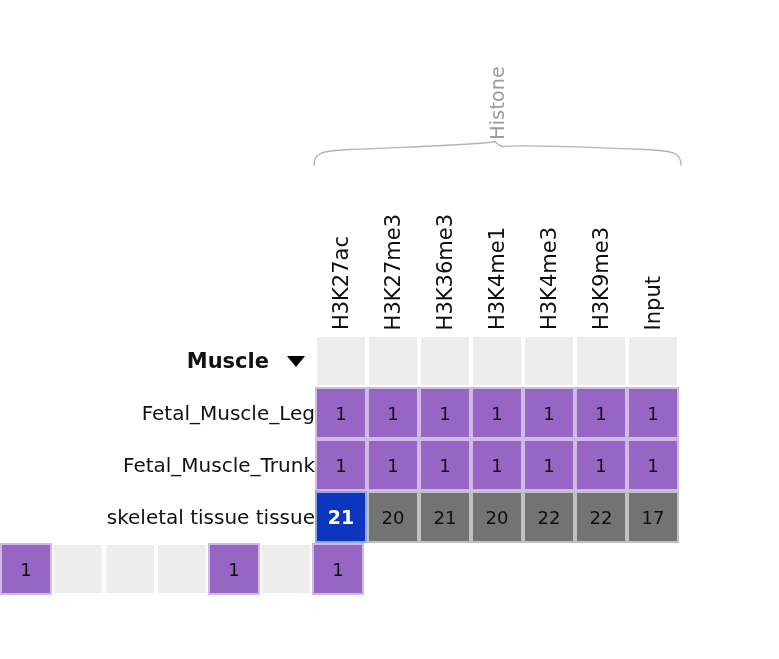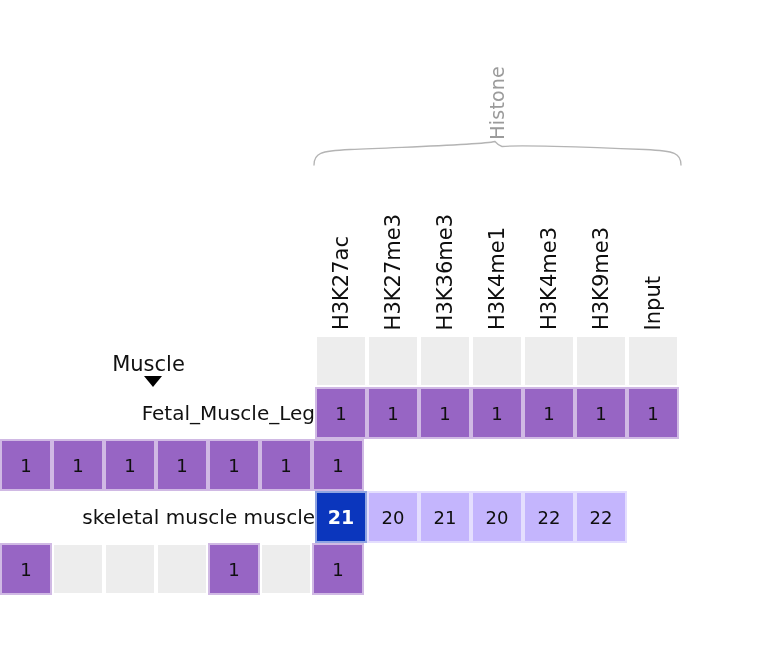--- a/index.html
+++ b/index.html
@@ -102,24 +102,23 @@
     display: flex;
     align-items: center;
     justify-content: flex-end;
     padding-right: 0;
     box-sizing: border-box;
     font-size: 20px;
     color: #111111;
     white-space: nowrap;
   }
   .row-label.group {
-    font-weight: normal;
+    font-weight: bold;
     font-size: 21px;
     padding-right: 0px;
-    flex-direction: column;
   }
   .row-label.group .grp-text { margin-right: 18px; }
   .caret {
     display: inline-block;
     width: 0;
     height: 0;
     border-left: 9px solid transparent;
     border-right: 9px solid transparent;
     border-top: 11px solid #000000;
     margin-right: 10px;
@@ -136,21 +135,21 @@
     box-sizing: border-box;
     display: flex;
     align-items: center;
     justify-content: center;
     font-size: 18px;
     color: #0f0f0f;
     border: 2px solid #ffffff;
     background: #ededed;
   }
   .cell.v-purple { background: #9765c4; border-color: rgba(255,255,255,0.55); }
-  .cell.v-red    { background: #c4b5fd; border-color: rgba(255,255,255,0.55); }
+  .cell.v-red    { background: #737373; border-color: rgba(255,255,255,0.55); }
   .cell.v-blue   { background: #0b36bd; border-color: rgba(255,255,255,0.55); color: #ffffff; font-weight: bold; font-size: 19px; }
   .cell.v-empty  { background: #ededed; border-color: #ffffff; }
   .cell.header-blank { background: #ededed; border-color: #ffffff; }
 </style>
 </head>
 <body>
 
 <div id="stage">
 
   <div id="group-annotation">
@@ -211,40 +210,42 @@
         <div class="cell v-purple">1</div>
         <div class="cell v-purple">1</div>
         <div class="cell v-purple">1</div>
         <div class="cell v-purple">1</div>
         <div class="cell v-purple">1</div>
         <div class="cell v-purple">1</div>
       </div>
     </div>
 
     <div class="matrix-row">
-      <div class="cells">
-        <div class="cell v-purple">1</div>
-        <div class="cell v-purple">1</div>
-        <div class="cell v-purple">1</div>
-        <div class="cell v-purple">1</div>
-        <div class="cell v-purple">1</div>
-        <div class="cell v-purple">1</div>
-        <div class="cell v-purple">1</div>
-      </div>
-    </div>
-
-    <div class="matrix-row">
-      <div class="row-label">skeletal muscle muscle</div>
+      <div class="row-label">Fetal_Muscle_Trunk</div>
+      <div class="cells">
+        <div class="cell v-purple">1</div>
+        <div class="cell v-purple">1</div>
+        <div class="cell v-purple">1</div>
+        <div class="cell v-purple">1</div>
+        <div class="cell v-purple">1</div>
+        <div class="cell v-purple">1</div>
+        <div class="cell v-purple">1</div>
+      </div>
+    </div>
+
+    <div class="matrix-row">
+      <div class="row-label">skeletal tissue tissue</div>
       <div class="cells">
         <div class="cell v-blue">21</div>
         <div class="cell v-red">20</div>
         <div class="cell v-red">21</div>
         <div class="cell v-red">20</div>
         <div class="cell v-red">22</div>
         <div class="cell v-red">22</div>
+        <div class="cell v-red">17</div>
       </div>
     </div>
 
     <div class="matrix-row">
       <div class="cells">
         <div class="cell v-purple">1</div>
         <div class="cell v-empty"></div>
         <div class="cell v-empty"></div>
         <div class="cell v-empty"></div>
         <div class="cell v-purple">1</div>

